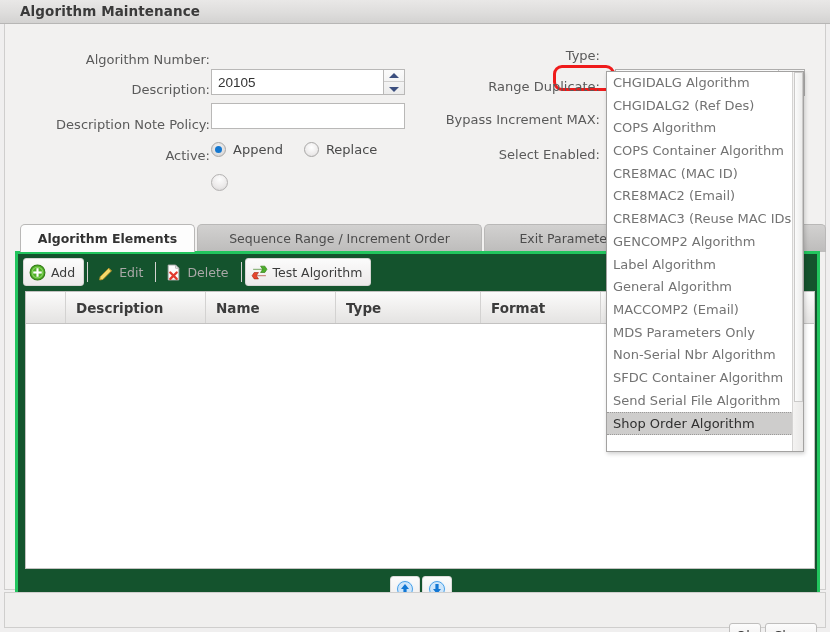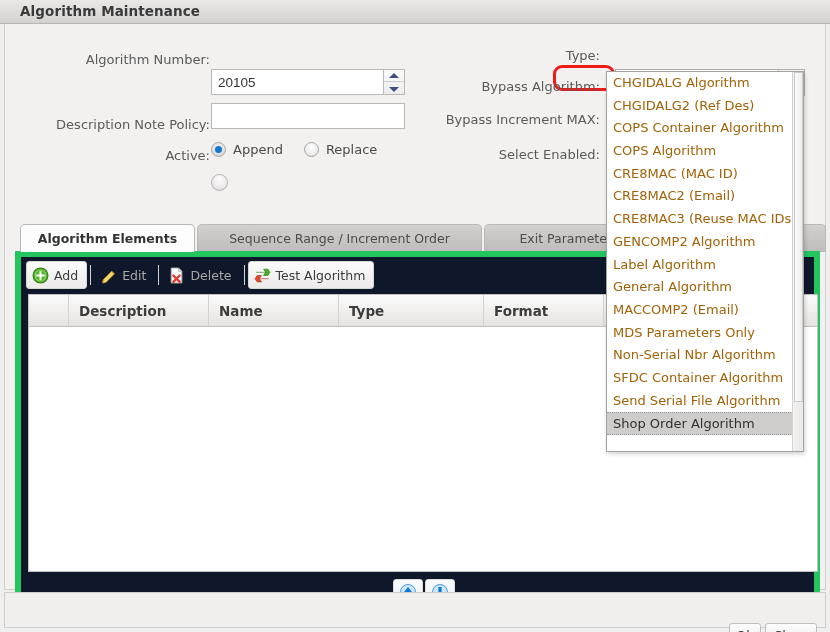--- a/index.html
+++ b/index.html
@@ -149,21 +149,21 @@
     border-color: #b9b8b7;
   }
   .tab0 { left: 5px;   width: 175px; }
   .tab1 { left: 182px; width: 285px; }
   .tab2 { left: 469px; width: 170px; }
   .tab3 { left: 641px; width: 170px; }
 
   
   .panel {
     position: absolute; left: 10px; top: 227px; width: 805px; height: 352px;
-    background: #0f172a; border: 6px solid #22c55e;
+    background: #14532d; border: 3px solid #22c55e;
   }
 
   
   .toolbar {
     position: absolute; left: 5px; top: 4px; height: 28px;
     display: flex; align-items: center;
   }
   .tbtn {
     height: 28px; display: flex; align-items: center; gap: 5px;
     padding: 0 8px 0 5px; font-size: 12.5px; color: #3c3c3c;
@@ -230,21 +230,21 @@
     position: absolute; left: 606px; top: 71px;
     width: 198px; height: 381px;
     background: #ffffff;
     border: 1px solid #a3a2a1;
     box-shadow: 1px 2px 4px rgba(0,0,0,0.18);
     z-index: 50; overflow: hidden;
   }
   .dd-list { position: absolute; left: 0; top: 0; width: 188px; }
   .dd-item {
     height: 22.7px; line-height: 22.7px;
-    padding-left: 6px; font-size: 13px; color: #a16207;
+    padding-left: 6px; font-size: 13px; color: #737373;
     white-space: nowrap; overflow: hidden;
   }
   .dd-item.selected {
     background: #cecdcc; color: #303030;
     border-top: 1px dotted #9b9a99; border-bottom: 1px dotted #9b9a99;
   }
   .dd-scroll {
     position: absolute; right: 0; top: 0; width: 11px; height: 381px;
     background: linear-gradient(to right, #f4f3f2, #e9e8e7);
     border-left: 1px solid #d5d4d3;
@@ -277,39 +277,40 @@
       <input class="textinput in-algnum" type="text" value="20105" style="">
       <div class="spinner">
         <div class="half up">
             <span class="arw"></span>
           </div>
         <div class="half down">
             <span class="arw"></span>
           </div>
       </div>
 
+      <div class="fld-label lbl-desc">Description:</div>
       <input class="textinput in-desc" type="text" value="" style="">
 
       <div class="fld-label lbl-policy">Description Note Policy:</div>
       <div class="radio-row">
         <span class="radio on"></span>
         <span class="radio-label">Append</span>
         <span class="radio"></span>
         <span class="radio-label">Replace</span>
       </div>
 
       <div class="fld-label lbl-active">Active:</div>
       <div class="active-toggle">
         <div class="toggle-circle"></div>
       </div>
 
       <div class="fld-label lbl-type">Type:</div>
       <div class="annot-ring"></div>
 
-      <div class="fld-label lbl-bypass">Bypass Algorithm:</div>
+      <div class="fld-label lbl-bypass">Range Duplicate:</div>
       <div class="fld-label lbl-bypassmx">Bypass Increment MAX:</div>
       <div class="fld-label lbl-selen">Select Enabled:</div>
 
       <div class="combo">
         <div class="val">Shop Order Algorithm</div>
         <div class="caret-cell">
           <span class="caret"></span>
         </div>
       </div>
     </div>
@@ -393,22 +394,22 @@
 
   <div class="footer">
     <div class="fbtn ok">Ok</div>
     <div class="fbtn close">Close</div>
   </div>
 
   <div class="dropdown">
     <div class="dd-list" id="dd-list">
         <div class="dd-item">CHGIDALG Algorithm</div>
         <div class="dd-item">CHGIDALG2 (Ref Des)</div>
+        <div class="dd-item">COPS Algorithm</div>
         <div class="dd-item">COPS Container Algorithm</div>
-        <div class="dd-item">COPS Algorithm</div>
         <div class="dd-item">CRE8MAC (MAC ID)</div>
         <div class="dd-item">CRE8MAC2 (Email)</div>
         <div class="dd-item">CRE8MAC3 (Reuse MAC IDs)</div>
         <div class="dd-item">GENCOMP2 Algorithm</div>
         <div class="dd-item">Label Algorithm</div>
         <div class="dd-item">General Algorithm</div>
         <div class="dd-item">MACCOMP2 (Email)</div>
         <div class="dd-item">MDS Parameters Only</div>
         <div class="dd-item">Non-Serial Nbr Algorithm</div>
         <div class="dd-item">SFDC Container Algorithm</div>

